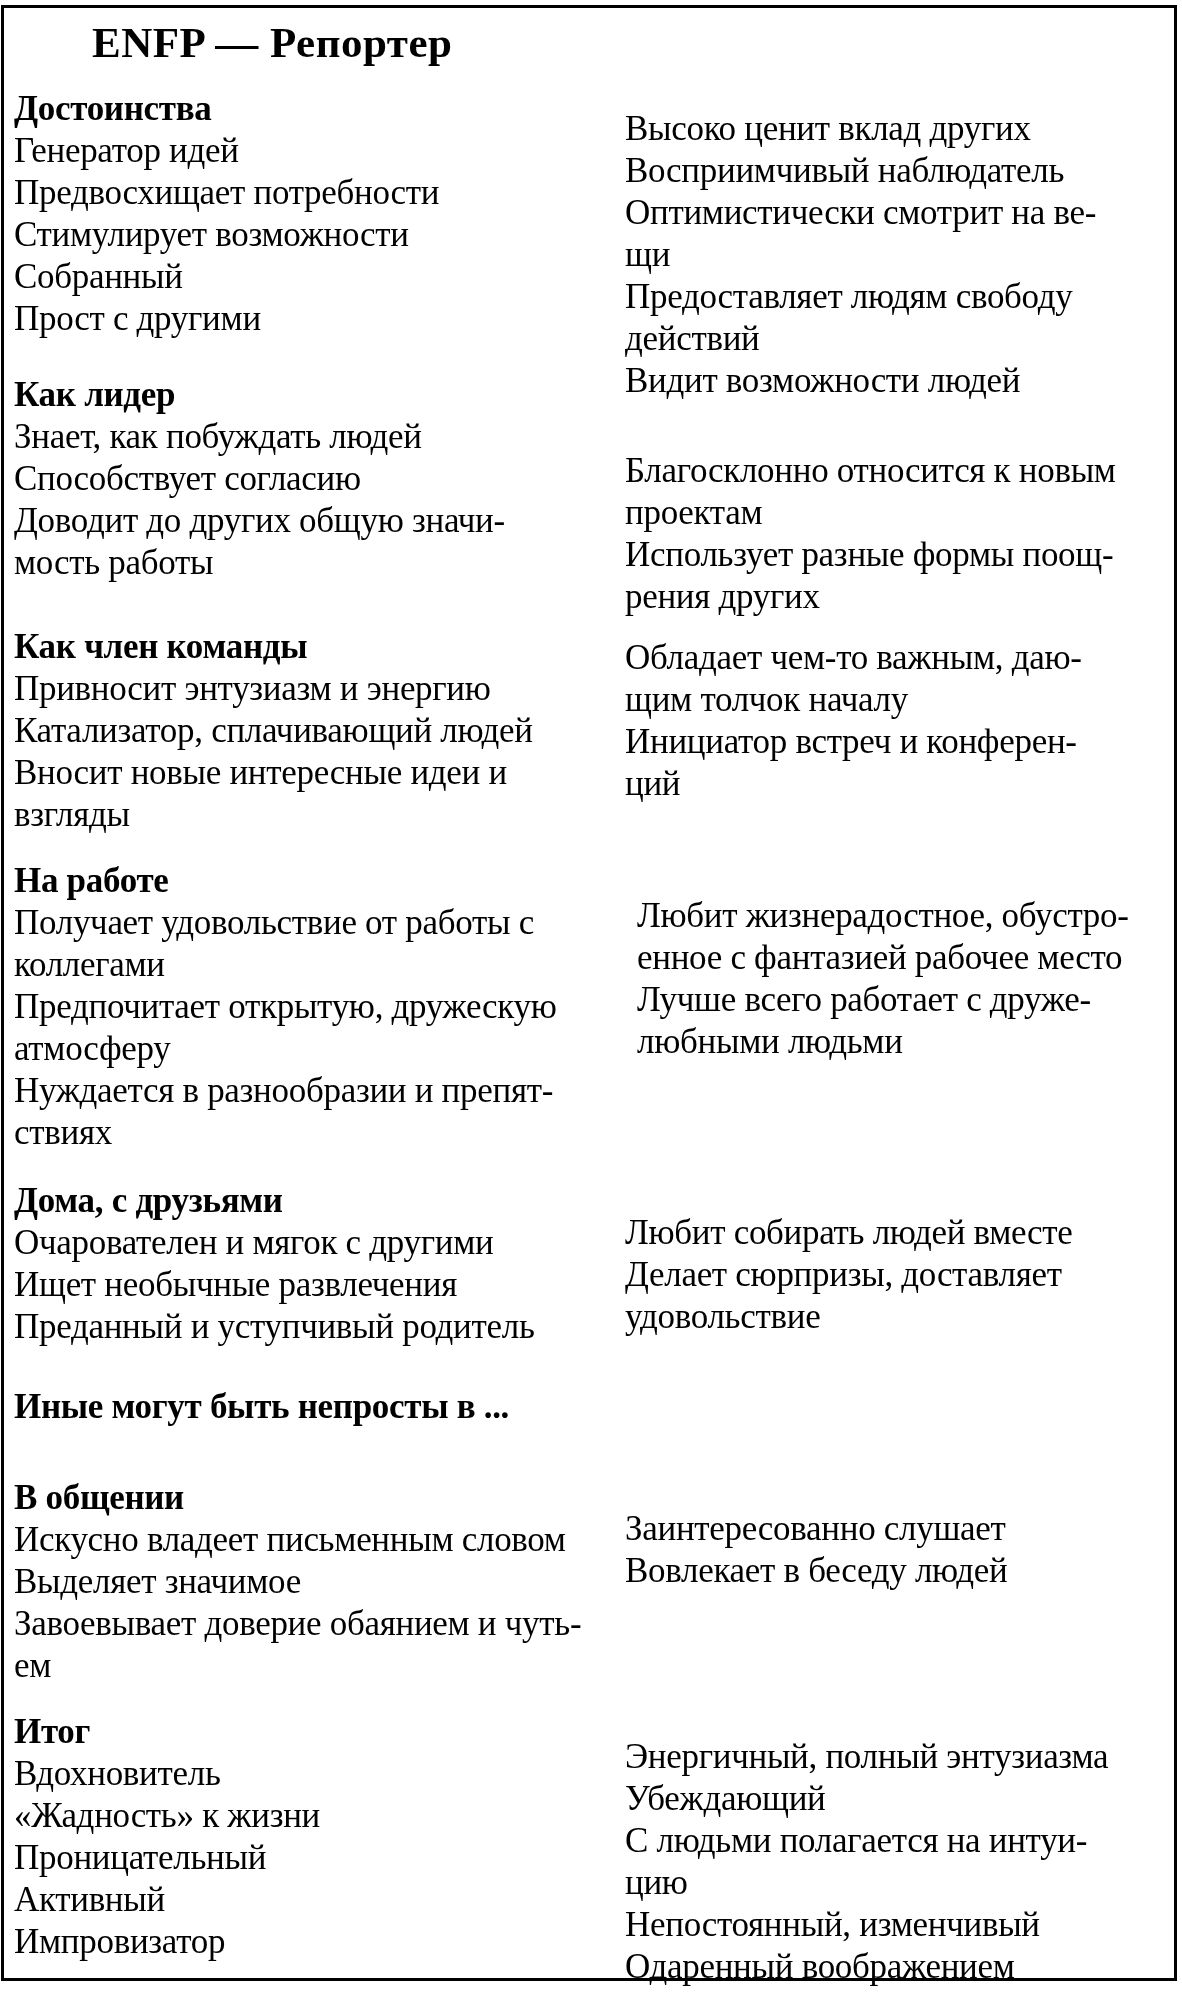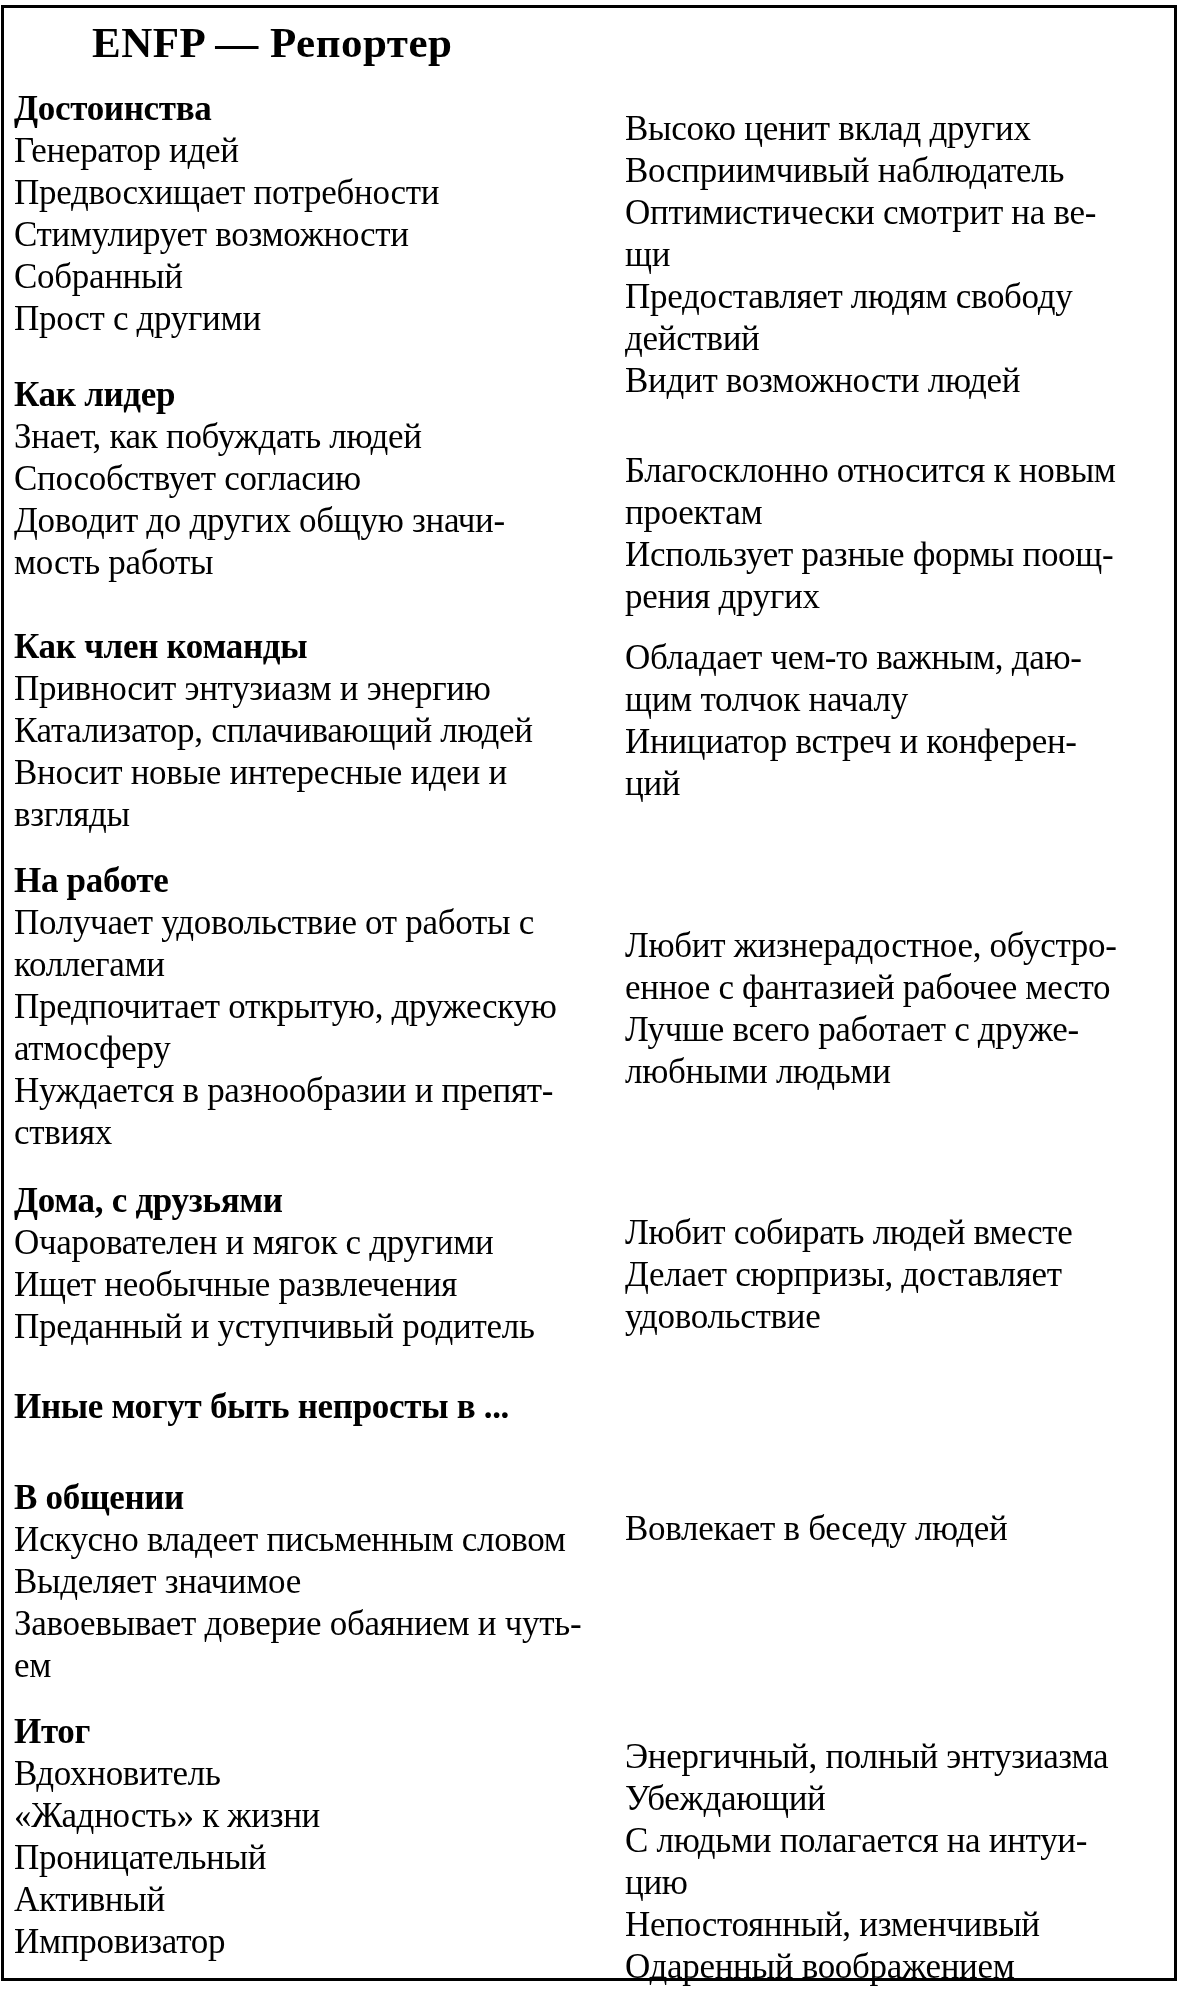--- a/index.html
+++ b/index.html
@@ -137,32 +137,33 @@
       <div class="line">проектам</div>
       <div class="line">Использует разные формы поощ-</div>
       <div class="line">рения других</div>
     </div>
     <div class="block right-block" style="top: 637px;">
       <div class="line">Обладает чем-то важным, даю-</div>
       <div class="line">щим толчок началу</div>
       <div class="line">Инициатор встреч и конферен-</div>
       <div class="line">ций</div>
     </div>
-    <div class="block right-block" style="top: 925px;">
+    <div class="block right-block" style="top: 895px; margin-left: 12px;">
       <div class="line">Любит жизнерадостное, обустро-</div>
       <div class="line">енное с фантазией рабочее место</div>
       <div class="line">Лучше всего работает с друже-</div>
       <div class="line">любными людьми</div>
     </div>
     <div class="block right-block" style="top: 1212px;">
       <div class="line">Любит собирать людей вместе</div>
       <div class="line">Делает сюрпризы, доставляет</div>
       <div class="line">удовольствие</div>
     </div>
     <div class="block right-block" style="top: 1508px;">
+      <div class="line">Заинтересованно слушает</div>
       <div class="line">Вовлекает в беседу людей</div>
     </div>
     <div class="block right-block" style="top: 1736px;">
       <div class="line">Энергичный, полный энтузиазма</div>
       <div class="line">Убеждающий</div>
       <div class="line">С людьми полагается на интуи-</div>
       <div class="line">цию</div>
       <div class="line">Непостоянный, изменчивый</div>
       <div class="line">Одаренный воображением</div>
     </div>

